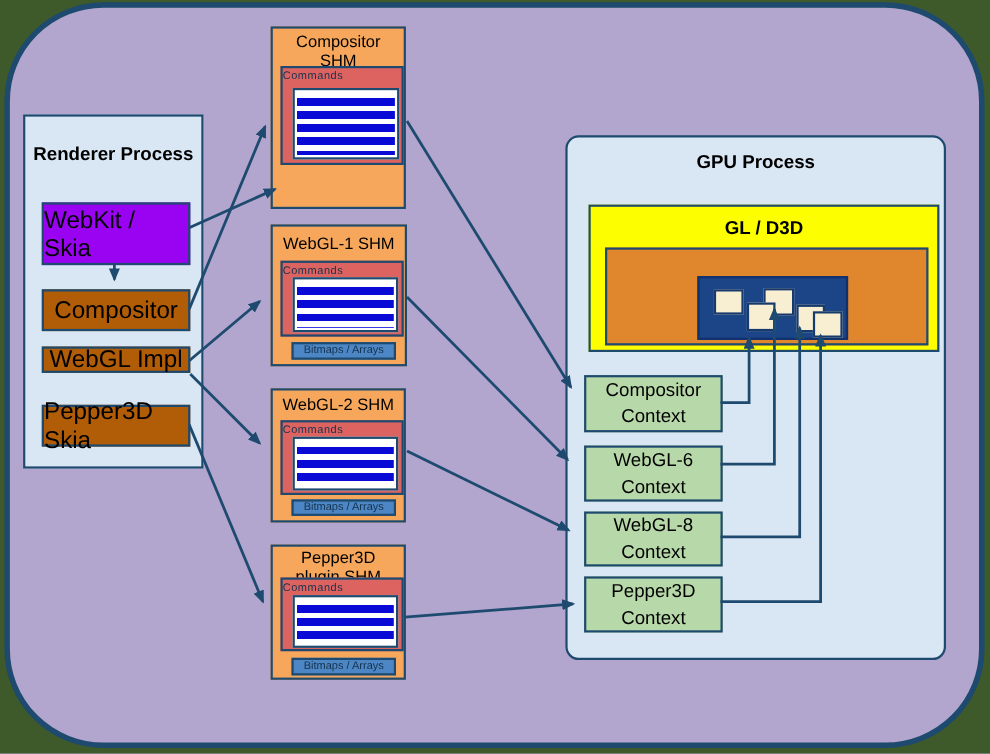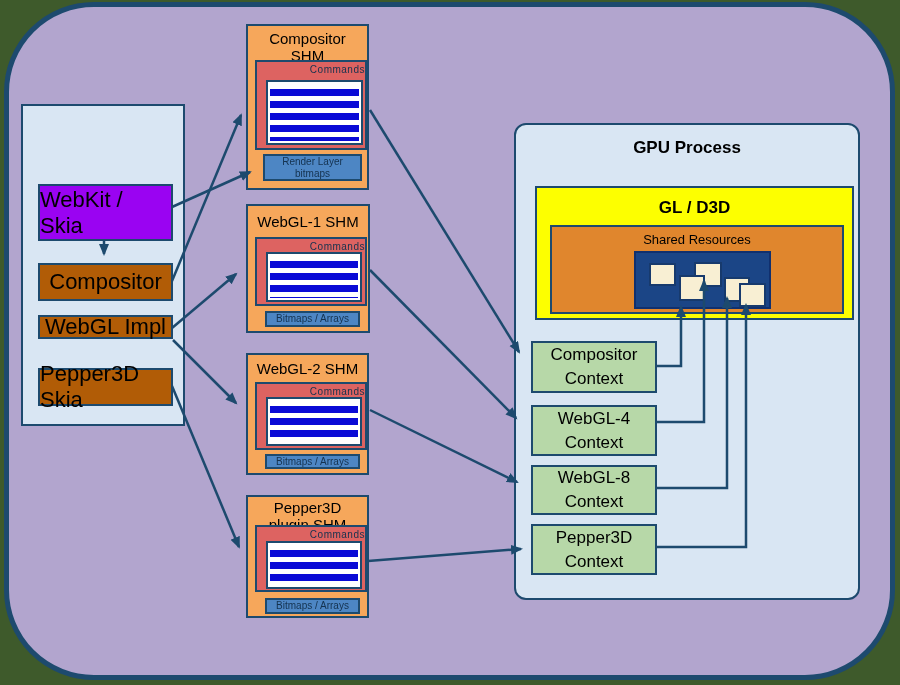--- a/index.html
+++ b/index.html
@@ -19,39 +19,40 @@
     position:absolute;left:4px;top:2px;width:881px;height:668px;
     background:#b2a5ce;border:5px solid var(--navy);border-radius:90px;
   }
   .box{position:absolute;box-sizing:border-box;border:2px solid var(--navy);}
   .proc{background:#d9e6f3;}
   .proc-title{font-weight:bold;font-size:17px;color:var(--ink);text-align:center;position:absolute;left:0;right:0;}
   .block{display:flex;align-items:center;justify-content:center;font-size:22px;color:var(--ink);}
   .shm{background:#f6a75b;}
   .shm-title{position:absolute;left:0;right:0;text-align:center;font-size:15px;line-height:17px;color:var(--ink);}
   .cmds{background:#dd6361;}
-  .cmds-label{position:absolute;left:0;right:0;top:2px;text-align:right;font-size:10px;letter-spacing:0.5px;color:var(--small-ink);}
+  .cmds-label{position:absolute;left:0;right:12px;top:2px;text-align:left;font-size:10px;letter-spacing:0.5px;color:var(--small-ink);}
   .stripes{
     background:repeating-linear-gradient(to bottom,#ffffff 0 5px,#0a0ad6 5px 12px) content-box,#ffffff;
     padding:2px;
   }
   .bluebar{background:#4d86c4;display:flex;flex-direction:column;align-items:center;justify-content:center;
     font-size:10px;line-height:12px;color:var(--small-ink);text-align:center;}
   .ctx{background:#b7d8a8;display:flex;flex-direction:column;align-items:center;justify-content:center;
     font-size:17px;line-height:24px;color:var(--ink);text-align:center;}
   .sq{position:absolute;box-sizing:border-box;background:#f8efd3;border:2px solid #173a6d;}
   #wires{position:absolute;left:0;top:0;pointer-events:none;}
 </style>
 </head>
 <body>
 
 <div id="canvas">
   <div class="panel"></div>
 
   <div class="box proc" style="left:21px;top:104px;width:164px;height:322px;">
+    <div class="proc-title" style="top:24px;">Renderer Process</div>
     <div class="box block" style="left:15px;top:78px;width:135px;height:57px;background:#9a03f2;">
       <span>WebKit / Skia</span>
     </div>
     <div class="box block" style="left:15px;top:157px;width:135px;height:38px;background:#b15c06;">
       <span>Compositor</span>
     </div>
     <div class="box block" style="left:15px;top:209px;width:135px;height:24px;background:#b15c06;">
       <span>WebGL Impl</span>
     </div>
     <div class="box block" style="left:15px;top:262px;width:135px;height:38px;background:#b15c06;">
@@ -60,24 +61,20 @@
   </div>
 
   <div class="box shm" style="left:246px;top:24px;width:123px;height:166px;">
     <div class="shm-title" style="top:4px;">
       <div>Compositor</div>
       <div>SHM</div>
     </div>
     <div class="box cmds" style="left:7px;top:34px;width:112px;height:90px;">
       <div class="cmds-label">Commands</div>
       <div class="box stripes" style="left:9px;top:18px;width:97px;height:65px;"></div>
-    </div>
-    <div class="box bluebar" style="left:15px;top:128px;width:99px;height:27px;">
-      <div>Render Layer</div>
-      <div>bitmaps</div>
     </div>
   </div>
 
   <div class="box shm" style="left:246px;top:204px;width:124px;height:129px;padding-left:48px;">
     <div class="shm-title" style="top:7px;">
       <div>WebGL-1 SHM</div>
     </div>
     <div class="box cmds" style="left:7px;top:31px;width:112px;height:69px;">
       <div class="cmds-label">Commands</div>
       <div class="box stripes" style="left:9px;top:13px;width:96px;height:50px;"></div>
@@ -113,37 +110,36 @@
       <div>Bitmaps / Arrays</div>
     </div>
   </div>
 
   <div class="box proc" style="left:514px;top:123px;width:346px;height:477px;border-radius:12px;">
     <div class="proc-title" style="top:13px;">GPU Process</div>
 
     <div class="box" style="left:19px;top:61px;width:319px;height:134px;background:#fdff00;">
       <div class="proc-title" style="top:10px;">GL / D3D</div>
       <div class="box" style="left:13px;top:37px;width:294px;height:89px;background:#e0862d;">
-        <div style="position:absolute;left:0;right:0;top:5px;text-align:center;font-size:13px;color:#000;">Shared Resources</div>
         <div class="box" style="left:82px;top:24px;width:137px;height:58px;background:#1b4586;border-color:#11306e;">
           <div class="sq" style="left:13px;top:10px;width:27px;height:23px;"></div>
           <div class="sq" style="left:58px;top:9px;width:28px;height:25px;"></div>
           <div class="sq" style="left:43px;top:22px;width:26px;height:26px;"></div>
           <div class="sq" style="left:88px;top:24px;width:26px;height:25px;"></div>
           <div class="sq" style="left:103px;top:30px;width:27px;height:24px;"></div>
         </div>
       </div>
     </div>
 
     <div class="box ctx" style="left:15px;top:216px;width:126px;height:52px;">
       <div>Compositor</div>
       <div>Context</div>
     </div>
     <div class="box ctx" style="left:15px;top:280px;width:126px;height:51px;">
-      <div>WebGL-4</div>
+      <div>WebGL-6</div>
       <div>Context</div>
     </div>
     <div class="box ctx" style="left:15px;top:340px;width:126px;height:50px;">
       <div>WebGL-8</div>
       <div>Context</div>
     </div>
     <div class="box ctx" style="left:15px;top:399px;width:126px;height:51px;">
       <div>Pepper3D</div>
       <div>Context</div>
     </div>

